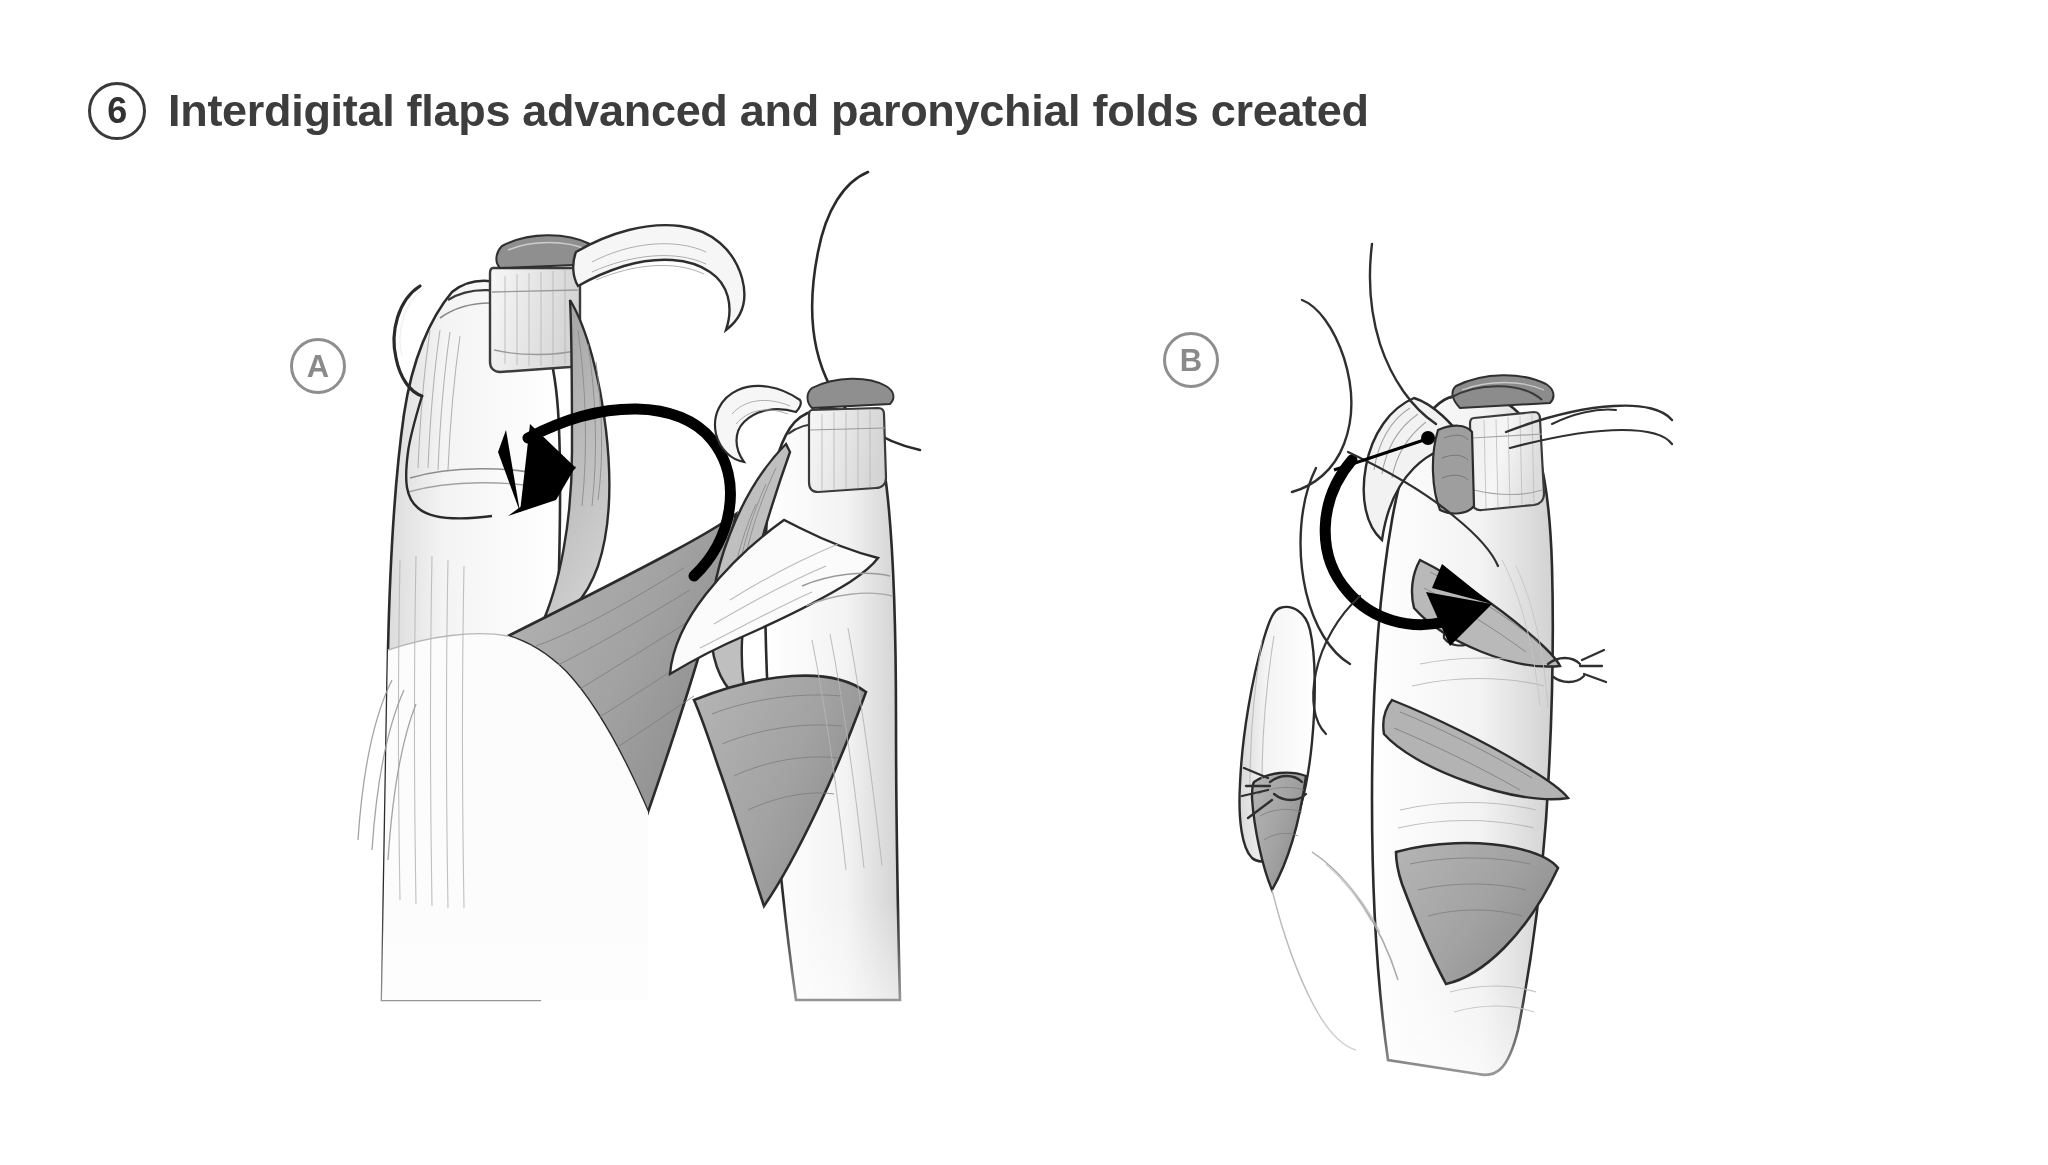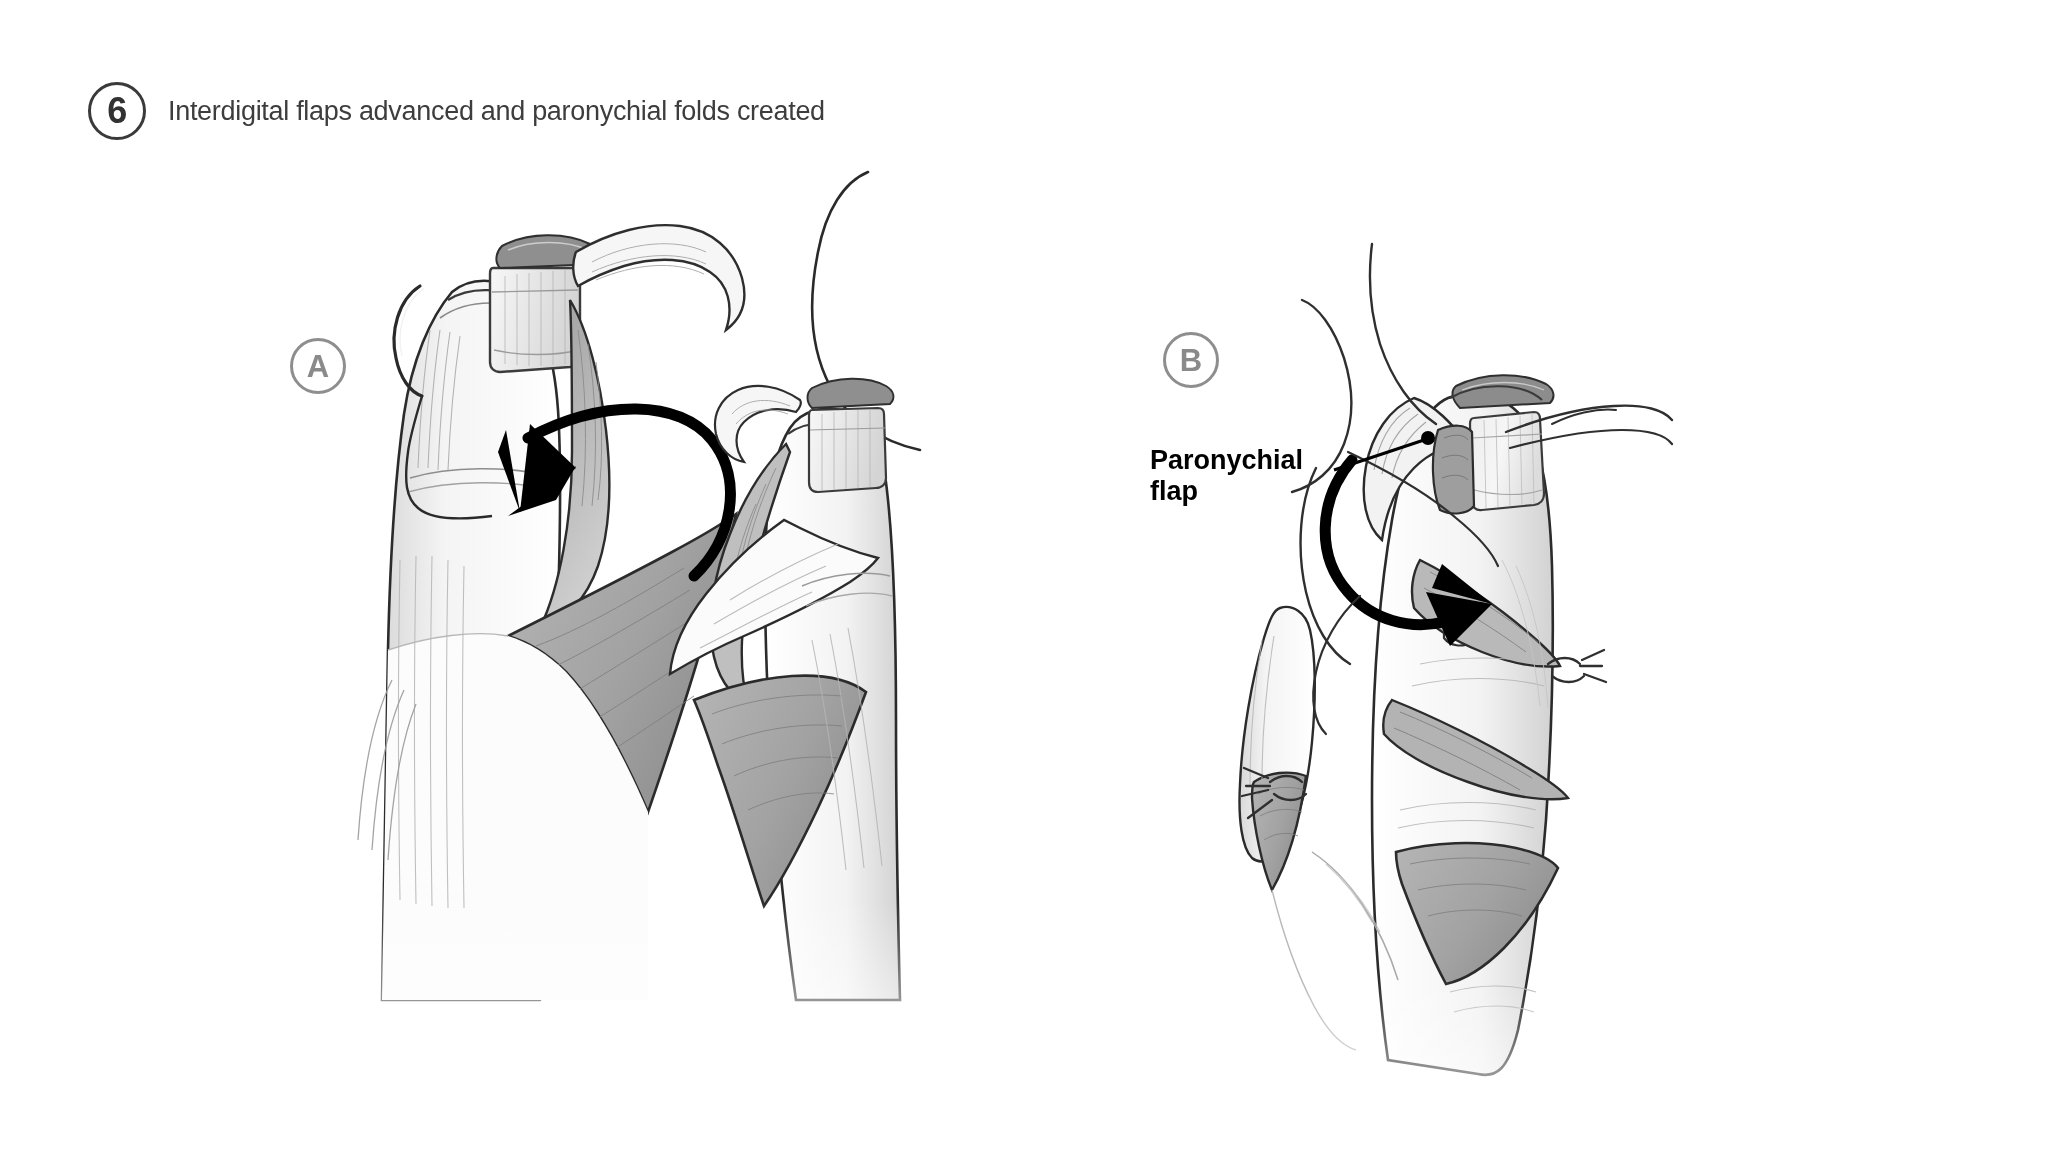--- a/index.html
+++ b/index.html
@@ -44,22 +44,22 @@
     flex: none;
   }
   .step-badge span {
     font-size: 36px;
     font-weight: bold;
     color: #323232;
     line-height: 1;
     letter-spacing: -0.5px;
   }
   .step-title {
-    font-size: 27px;
-    font-weight: normal;
+    font-size: 45px;
+    font-weight: bold;
     color: #3d3d3d;
     letter-spacing: -0.3px;
     white-space: nowrap;
   }
 
   
   .panel-label {
     position: absolute;
     width: 56px;
     height: 56px;
@@ -112,22 +112,20 @@
     <div class="step-title">Interdigital flaps advanced and paronychial folds created</div>
   </div>
 
   <div class="panel-label" id="panel-label-a">
     <span>A</span>
   </div>
   <div class="panel-label" id="panel-label-b">
     <span>B</span>
   </div>
 
-  <div class="annot-label" id="annot-paronychial-flap">Paronychial
-flap</div>
 
   <svg class="figure-svg" viewBox="0 0 2048 1165">
     <defs>
 
       <linearGradient id="gSkinL" x1="0" y1="0" x2="1" y2="0">
         <stop offset="0%" stop-color="#d9d9d9"></stop>
         <stop offset="35%" stop-color="#f4f4f4"></stop>
         <stop offset="100%" stop-color="#ffffff"></stop>
       </linearGradient>
       <linearGradient id="gSkinR" x1="0" y1="0" x2="1" y2="0">

